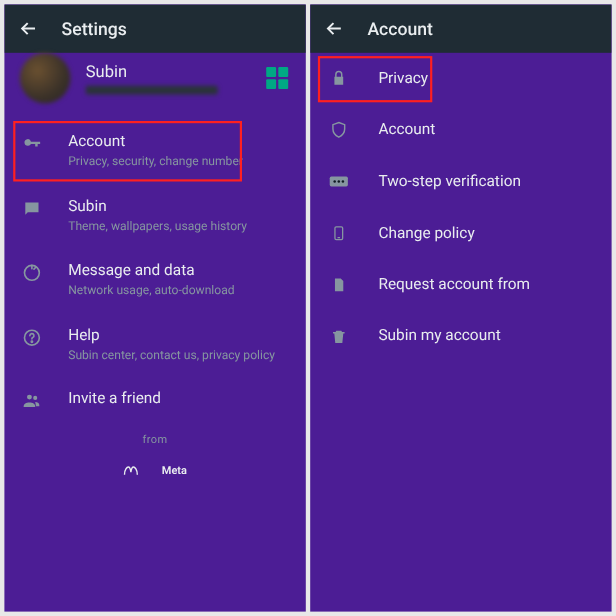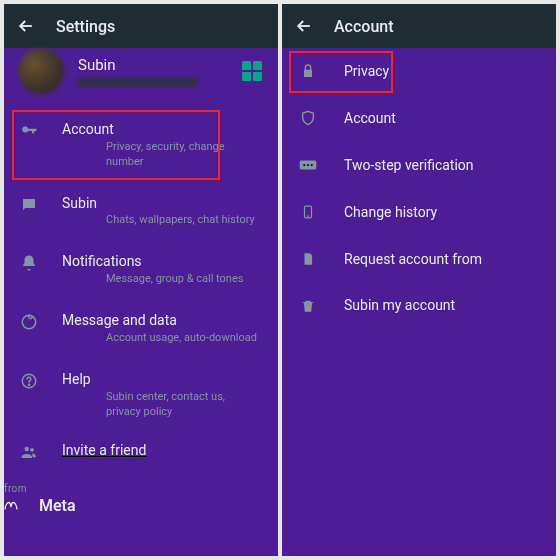--- a/index.html
+++ b/index.html
@@ -115,43 +115,43 @@
   .item-title {
     color: #e9edef;
     font-size: 14px;
     line-height: 1.35;
   }
   .item-sub {
     color: #8696a0;
     font-size: 11px;
     line-height: 1.35;
     margin-top: 1px;
-    margin-left: 44px;
   }
   .highlight-inset {
     position: absolute;
     pointer-events: none;
     border: 2px solid #ff2020;
   }
   .footer {
+    text-align: center;
     color: #8696a0;
     margin-top: 12px;
   }
   .footer-from {
     font-size: 10px;
     letter-spacing: 0.4px;
   }
   .footer-meta {
     color: #e9edef;
-    font-size: 16px;
+    font-size: 10px;
     font-weight: 600;
     display: inline-flex;
     align-items: center;
     gap: 21px;
-    margin-top: 2px;
+    margin-top: 17px;
   }
   svg { display: block; }
 </style>
 </head>
 <body>
 
 <div class="container">
 
   <div class="phone">
     <div class="header">
@@ -194,64 +194,53 @@
     </div>
 
     <div class="item">
       <div class="icon-col">
         <svg width="18" height="18" viewBox="0 0 24 24" fill="currentColor">
             <path d="M4 4h16v12H7l-3 3V4z"></path>
           </svg>
       </div>
       <div class="item-text">
         <div class="item-title">Subin</div>
-        <div class="item-sub">Chats, wallpapers, chat history</div>
-      </div>
-    </div>
-
-    <div class="item">
-      <div class="icon-col">
-        <svg width="18" height="18" viewBox="0 0 24 24" fill="currentColor">
-            <path d="M12 2a6 6 0 0 0-6 6v4l-2 3v1h16v-1l-2-3V8a6 6 0 0 0-6-6zm0 20a2.5 2.5 0 0 0 2.45-2h-4.9A2.5 2.5 0 0 0 12 22z"></path>
-          </svg>
-      </div>
-      <div class="item-text">
-        <div class="item-title">Notifications</div>
-        <div class="item-sub">Message, group &amp; call tones</div>
-      </div>
-    </div>
+        <div class="item-sub">Theme, wallpapers, usage history</div>
+      </div>
+    </div>
+
 
     <div class="item">
       <div class="icon-col">
         <svg width="18" height="18" viewBox="0 0 24 24" fill="none" stroke="currentColor" stroke-width="2">
             <circle cx="12" cy="12" r="9"></circle>
             <path d="M12 3v4M17 5l-2.5 2.5" stroke-linecap="round"></path>
           </svg>
       </div>
       <div class="item-text">
         <div class="item-title">Message and data</div>
-        <div class="item-sub">Account usage, auto-download</div>
+        <div class="item-sub">Network usage, auto-download</div>
       </div>
     </div>
 
     <div class="item">
       <div class="icon-col">
         <svg width="18" height="18" viewBox="0 0 24 24" fill="none" stroke="currentColor" stroke-width="2">
             <circle cx="12" cy="12" r="9"></circle>
             <path d="M9.5 9.5a2.5 2.5 0 1 1 3.5 2.3c-.9.4-1 1-1 1.7" stroke-linecap="round"></path>
             <circle cx="12" cy="17" r="0.8" fill="currentColor"></circle>
           </svg>
       </div>
       <div class="item-text">
         <div class="item-title">Help</div>
         <div class="item-sub">Subin center, contact us, privacy policy</div>
       </div>
     </div>
 
-    <div class="item" style="padding-top:10px; padding-bottom:10px;text-decoration:underline;">
+    <div class="item" style="padding-top:10px; padding-bottom:10px;">
       <div class="icon-col">
         <svg width="20" height="18" viewBox="0 0 24 24" fill="currentColor">
             <circle cx="9" cy="8" r="3"></circle>
             <circle cx="16" cy="9" r="2.5"></circle>
             <path d="M2 19c0-2.8 3-4.5 7-4.5s7 1.7 7 4.5v1H2v-1z"></path>
             <path d="M16 14c2.6 0 5 1.3 5 3.5V19h-4"></path>
           </svg>
       </div>
       <div class="item-text">
         <div class="item-title">Invite a friend</div>
@@ -313,21 +302,21 @@
       <div class="item-title">Two-step verification</div>
     </div>
 
     <div class="item-simple">
       <div class="icon-col-simple">
         <svg width="14" height="18" viewBox="0 0 24 24" fill="none" stroke="currentColor" stroke-width="2">
             <rect x="6" y="2" width="12" height="20" rx="2"></rect>
             <line x1="10" y1="19" x2="14" y2="19"></line>
           </svg>
       </div>
-      <div class="item-title">Change history</div>
+      <div class="item-title">Change policy</div>
     </div>
 
     <div class="item-simple">
       <div class="icon-col-simple">
         <svg width="14" height="18" viewBox="0 0 24 24" fill="currentColor">
             <path d="M6 2h9l4 4v16H6V2zm2 8h8v2H8v-2zm0 4h8v2H8v-2z"></path>
           </svg>
       </div>
       <div class="item-title">Request account from</div>
     </div>

